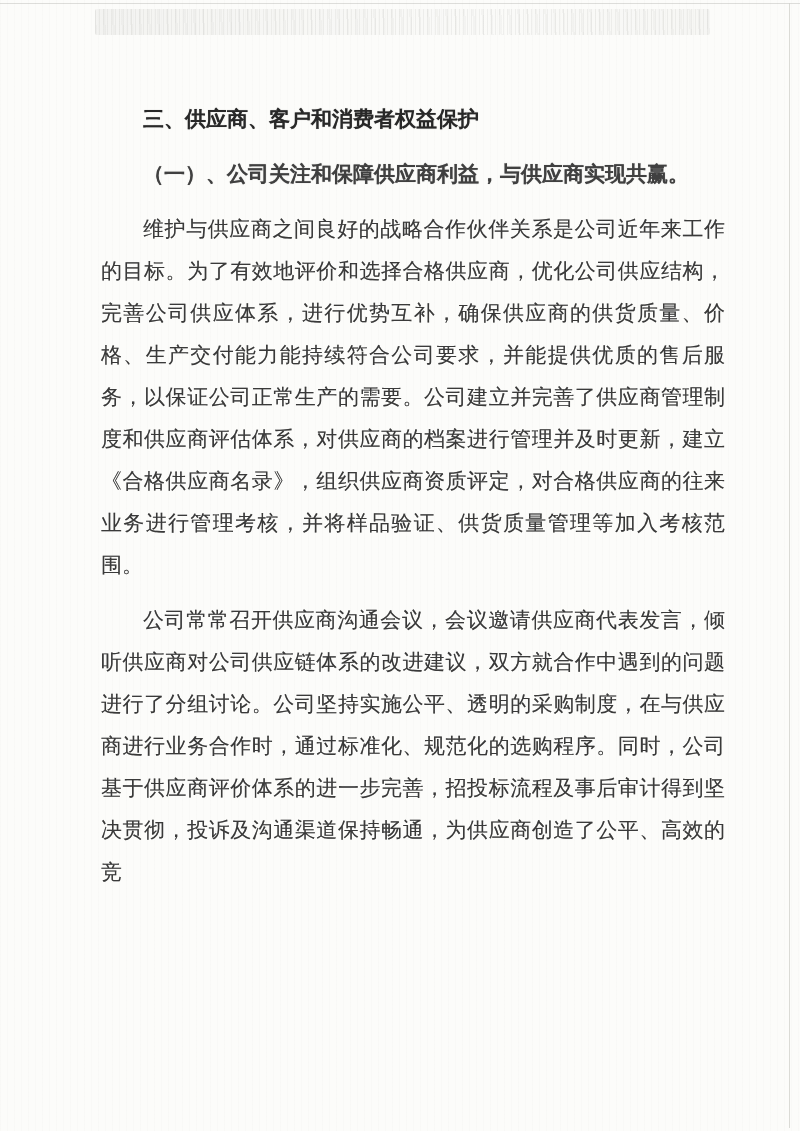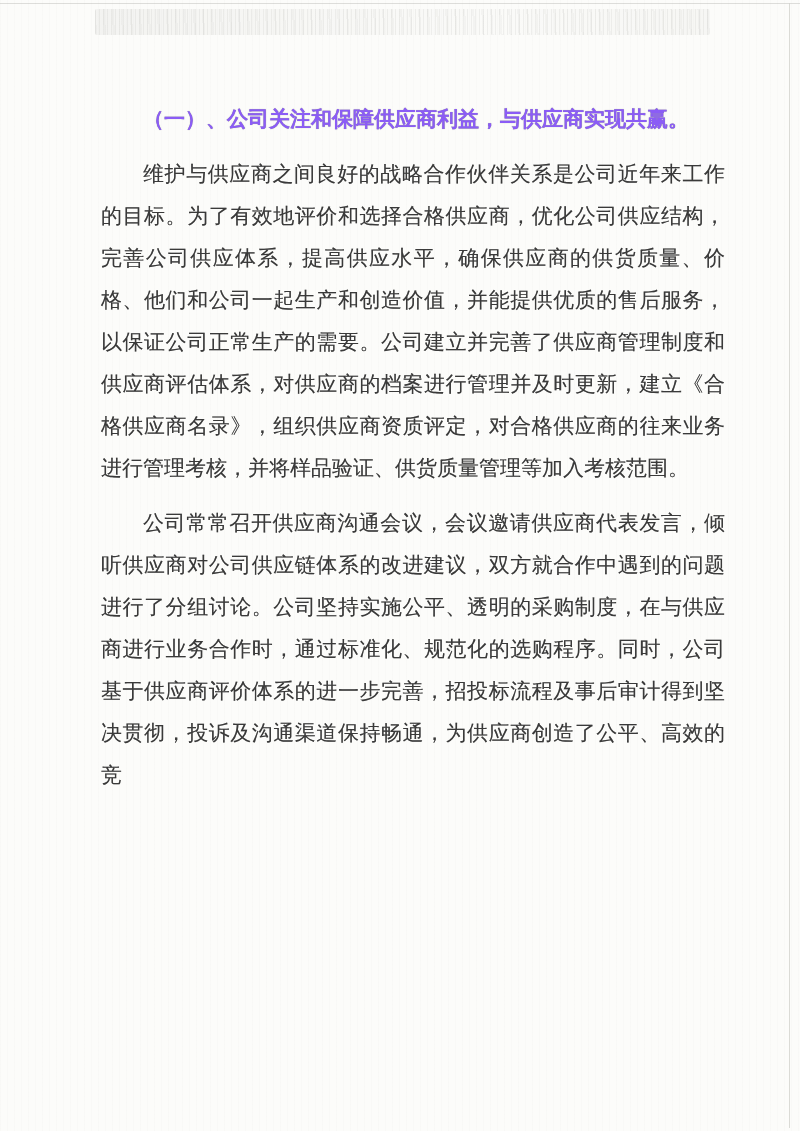--- a/index.html
+++ b/index.html
@@ -78,20 +78,21 @@
 </head>
 <body style="background: rgb(252, 252, 250);">
 
 <div class="paper-edge-top"></div>
 <div class="paper-edge-right"></div>
 <div class="scan-noise-top"></div>
 <div class="scan-streaks"></div>
 
 <main class="content" style="color: rgb(58, 58, 58);">
 
+  <h2 class="heading" style="color: rgb(40, 40, 40);">三、供应商、客户和消费者权益保护</h2>
 
 
-  <h3 class="heading" style="color: #8b5cf6;">（一）、公司关注和保障供应商利益，与供应商实现共赢。</h3>
+  <h3 class="heading" style="color: #404040;">（一）、公司关注和保障供应商利益，与供应商实现共赢。</h3>
 
-  <p class="para indent">维护与供应商之间良好的战略合作伙伴关系是公司近年来工作的目标。为了有效地评价和选择合格供应商，优化公司供应结构，完善公司供应体系，提高供应水平，确保供应商的供货质量、价格、他们和公司一起生产和创造价值，并能提供优质的售后服务，以保证公司正常生产的需要。公司建立并完善了供应商管理制度和供应商评估体系，对供应商的档案进行管理并及时更新，建立《合格供应商名录》，组织供应商资质评定，对合格供应商的往来业务进行管理考核，并将样品验证、供货质量管理等加入考核范围。</p>
+  <p class="para indent">维护与供应商之间良好的战略合作伙伴关系是公司近年来工作的目标。为了有效地评价和选择合格供应商，优化公司供应结构，完善公司供应体系，进行优势互补，确保供应商的供货质量、价格、生产交付能力能持续符合公司要求，并能提供优质的售后服务，以保证公司正常生产的需要。公司建立并完善了供应商管理制度和供应商评估体系，对供应商的档案进行管理并及时更新，建立《合格供应商名录》，组织供应商资质评定，对合格供应商的往来业务进行管理考核，并将样品验证、供货质量管理等加入考核范围。</p>
 
   <p class="para indent">公司常常召开供应商沟通会议，会议邀请供应商代表发言，倾听供应商对公司供应链体系的改进建议，双方就合作中遇到的问题进行了分组讨论。公司坚持实施公平、透明的采购制度，在与供应商进行业务合作时，通过标准化、规范化的选购程序。同时，公司基于供应商评价体系的进一步完善，招投标流程及事后审计得到坚决贯彻，投诉及沟通渠道保持畅通，为供应商创造了公平、高效的竞</p>
 </main>
 
 </body></html>

